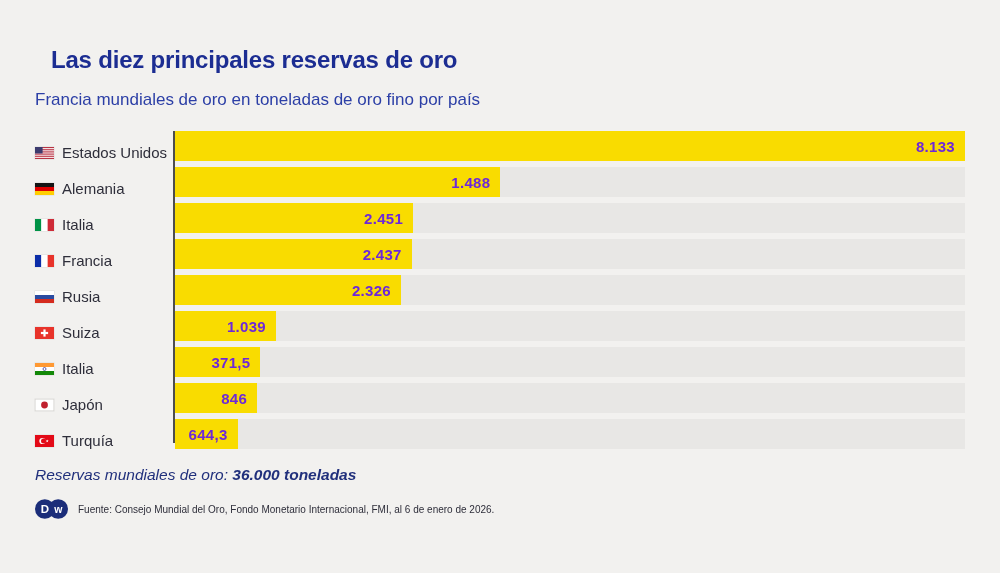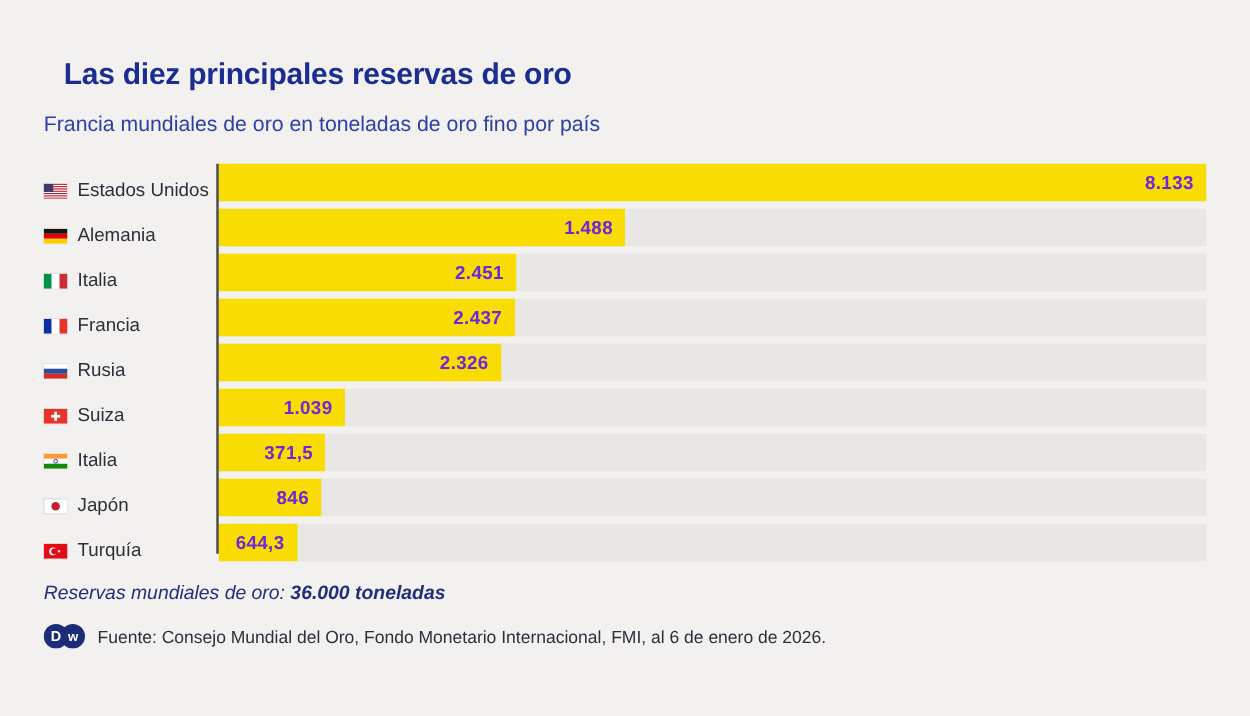--- a/index.html
+++ b/index.html
@@ -91,21 +91,21 @@
     color: #21307c;
   }
   .note b { font-weight: 700; }
   .source-row {
     margin-top: 15px;
     display: flex;
     align-items: center;
     gap: 10px;
   }
   .source-text {
-    font-size: 14px;
+    font-size: 10px;
     color: #2e2e3a;
   }
 </style>
 </head>
 <body>
 
 <div class="canvas">
   <h1 class="title">Las diez principales reservas de oro</h1>
   <h2 class="subtitle">Francia mundiales de oro en toneladas de oro fino por país</h2>
 

